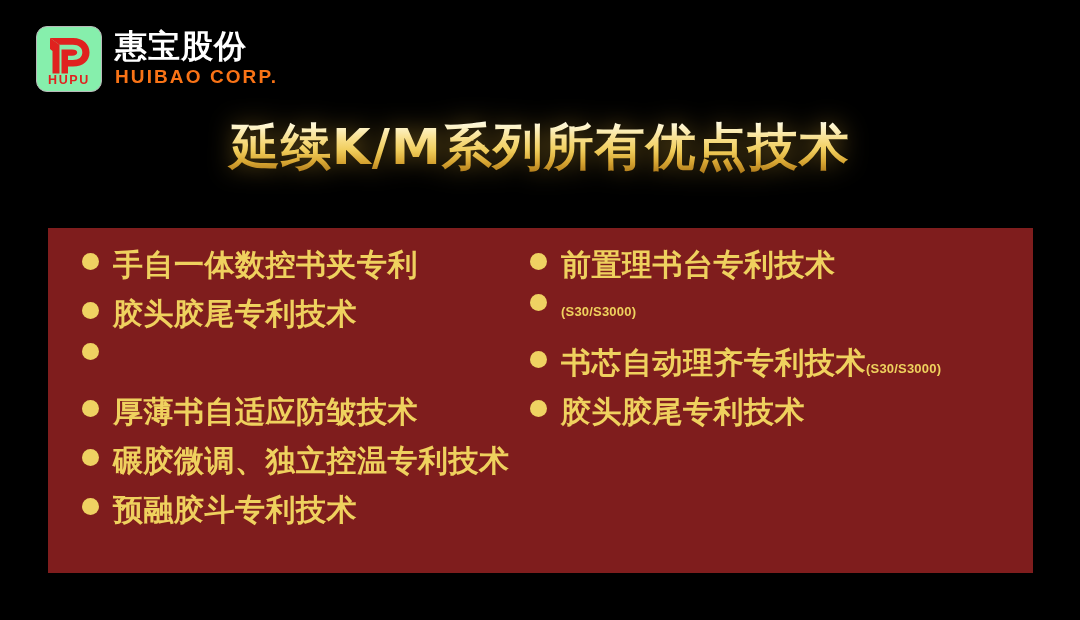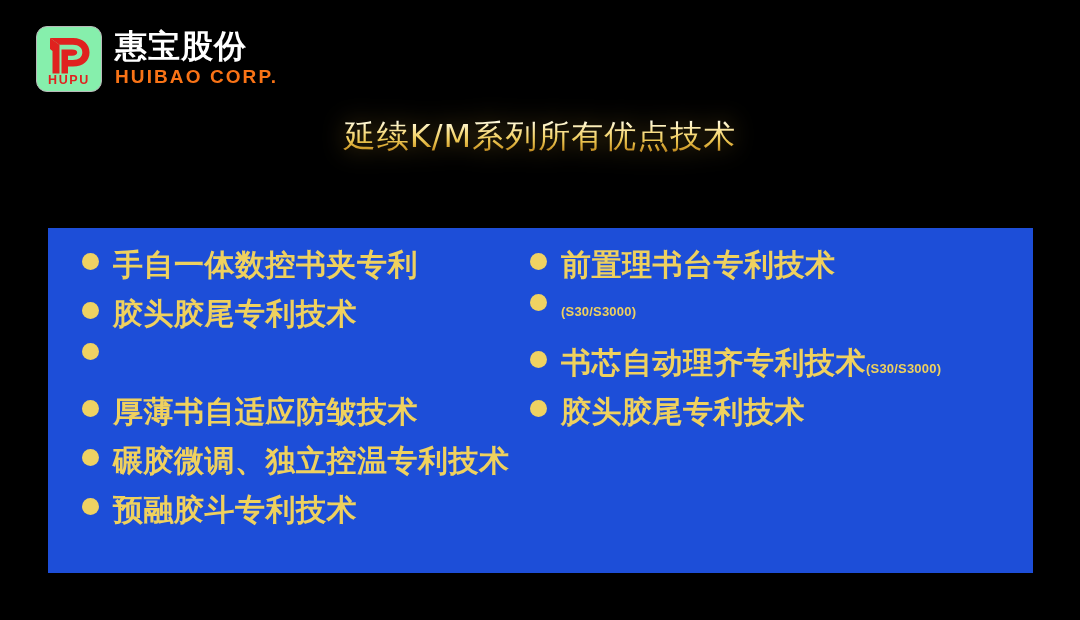--- a/index.html
+++ b/index.html
@@ -81,22 +81,22 @@
     font-family: "Liberation Sans", "DejaVu Sans", sans-serif;
   }
 
   
   .headline {
     position: absolute;
     left: 0;
     right: 0;
     top: 119px;
     text-align: center;
-    font-size: 32px;
-    font-weight: 400;
+    font-size: 50px;
+    font-weight: 700;
     letter-spacing: 1px;
     line-height: 1.12;
     font-family: "DejaVu Sans", "Liberation Sans", sans-serif;
     background: linear-gradient(180deg,
         #fffdf0 0%,
         #fdf2c4 16%,
         #f7dc84 38%,
         #f0cd5c 56%,
         #d9a834 76%,
         #b5801d 94%,
@@ -110,21 +110,21 @@
     white-space: nowrap;
   }
 
   
   .panel {
     position: absolute;
     left: 48px;
     top: 228px;
     width: 985px;
     height: 345px;
-    background: #1d4ed8;
+    background: #7f1d1d;
     display: flex;
     padding: 22px 0 0 0;
   }
 
   .col {
     display: flex;
     flex-direction: column;
     gap: 18px;
   }
 

